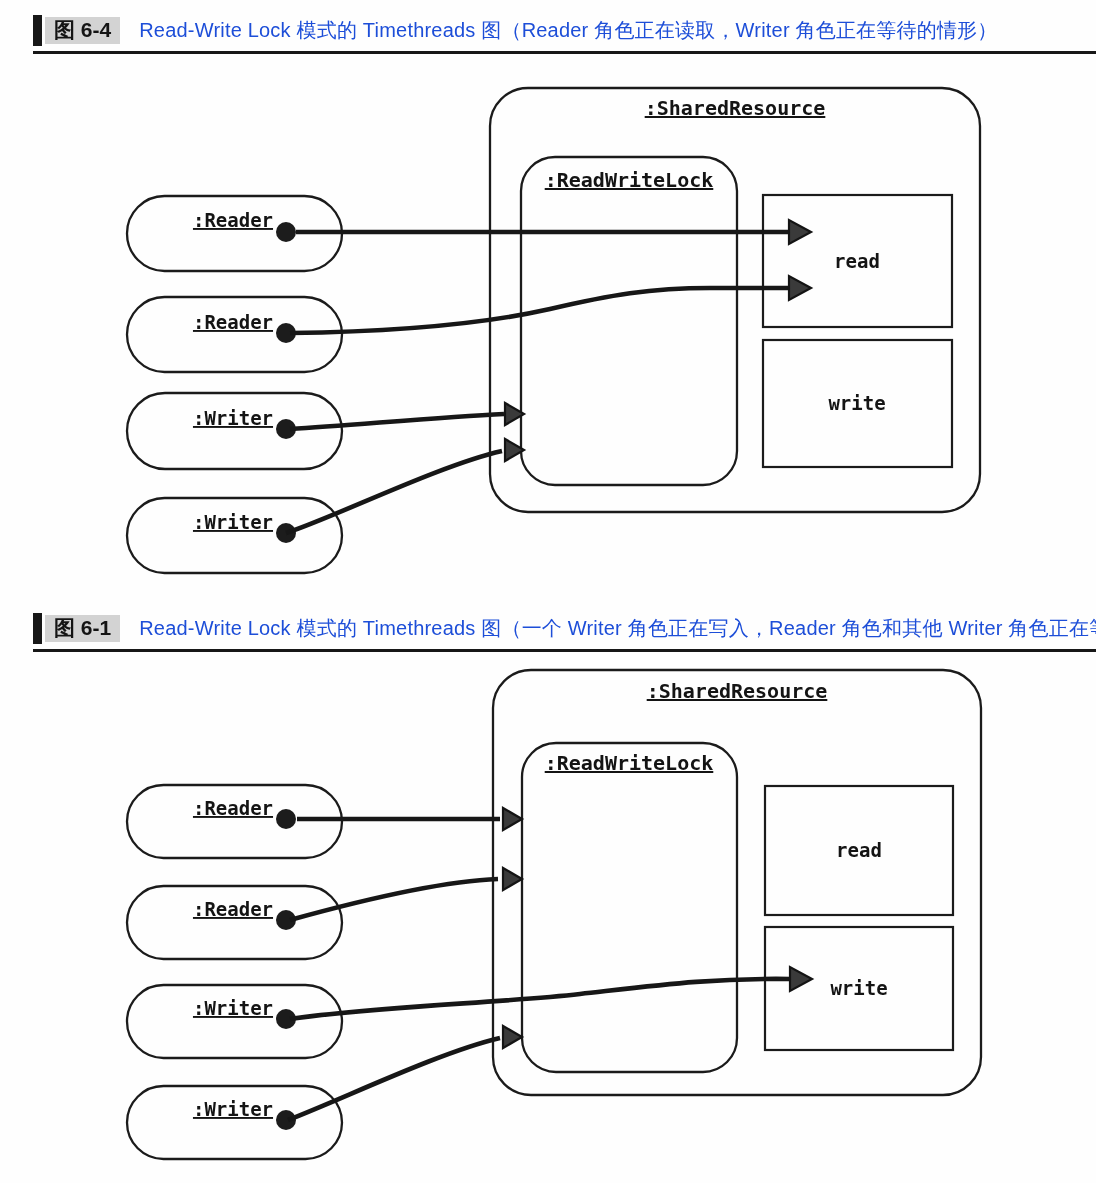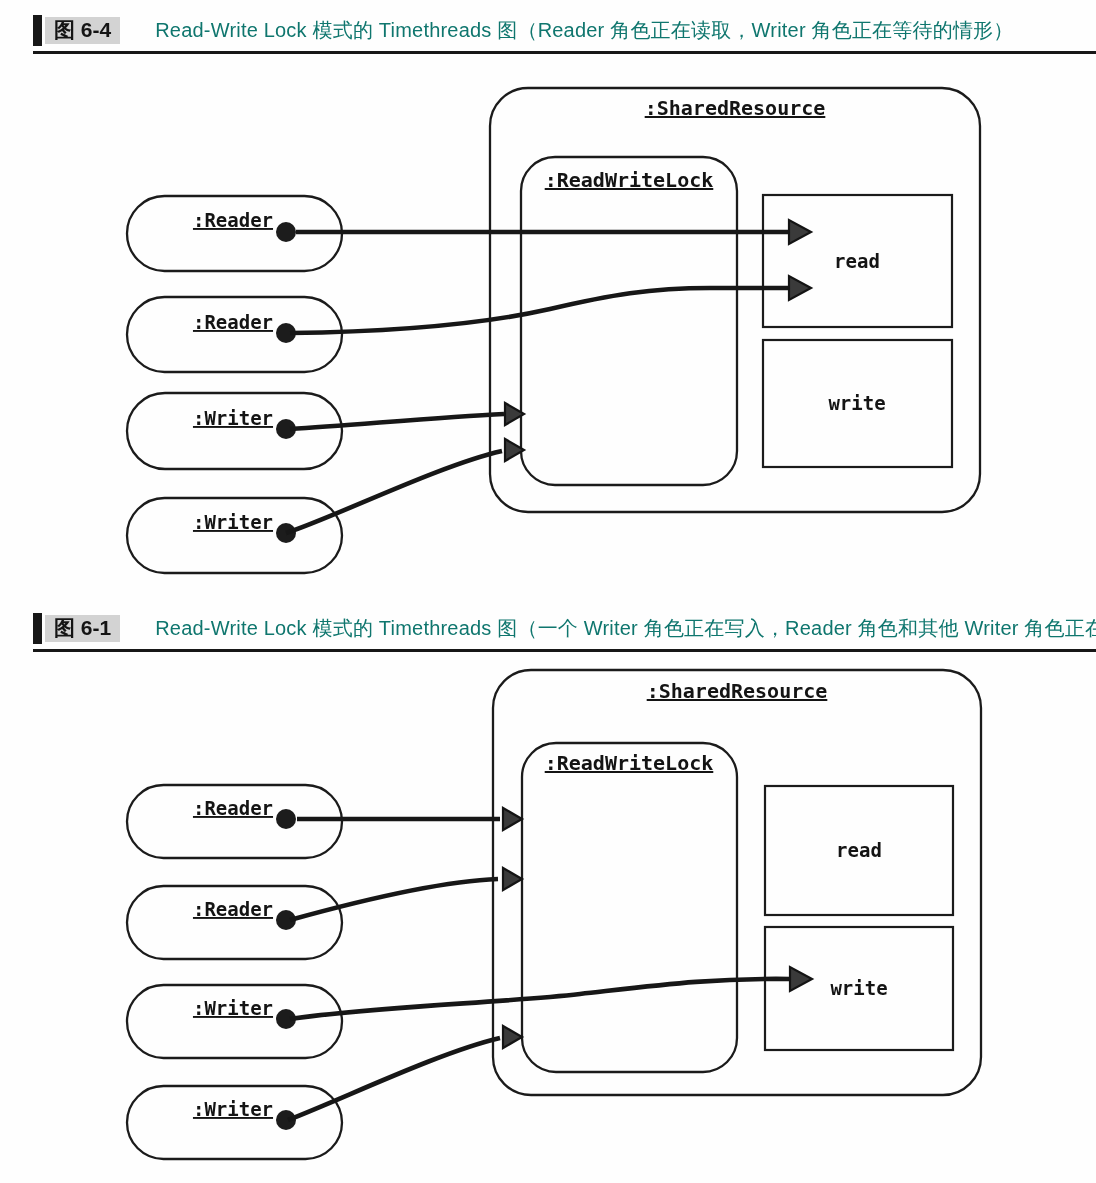--- a/index.html
+++ b/index.html
@@ -15,21 +15,21 @@
     display:flex; align-items:center;
     border-bottom:3px solid #171717; padding-bottom:5px;
   }
   .cap-bar { flex:0 0 auto; width:9px; height:31px; background:#171717; }
   .cap-tag {
     flex:0 0 auto; margin-left:3px; background:#d3d3d3; color:#141414;
     font-weight:700; font-size:21px; line-height:26px; padding:0 9px 1px 9px;
     white-space:nowrap;
   }
   .cap-text {
-    margin-left:35px; color:#0f766e; font-size:20px;
+    margin-left:19px; color:#1d4ed8; font-size:20px;
     white-space:nowrap; letter-spacing:0.2px;
   }
   
   svg.diagram { position:absolute; left:0; display:block; }
   .shape  { fill:#fefefe; stroke:#1b1b1b; stroke-width:2.3; }
   .mbox   { fill:#fefefe; stroke:#1b1b1b; stroke-width:2.2; }
   .arrow  { fill:none; stroke:#171717; stroke-width:4.6; }
   .ah     { fill:#3a3a3a; stroke:#141414; stroke-width:2.2; stroke-linejoin:miter; }
   .dot    { fill:#1c1c1c; stroke:none; }
   text.mono {

